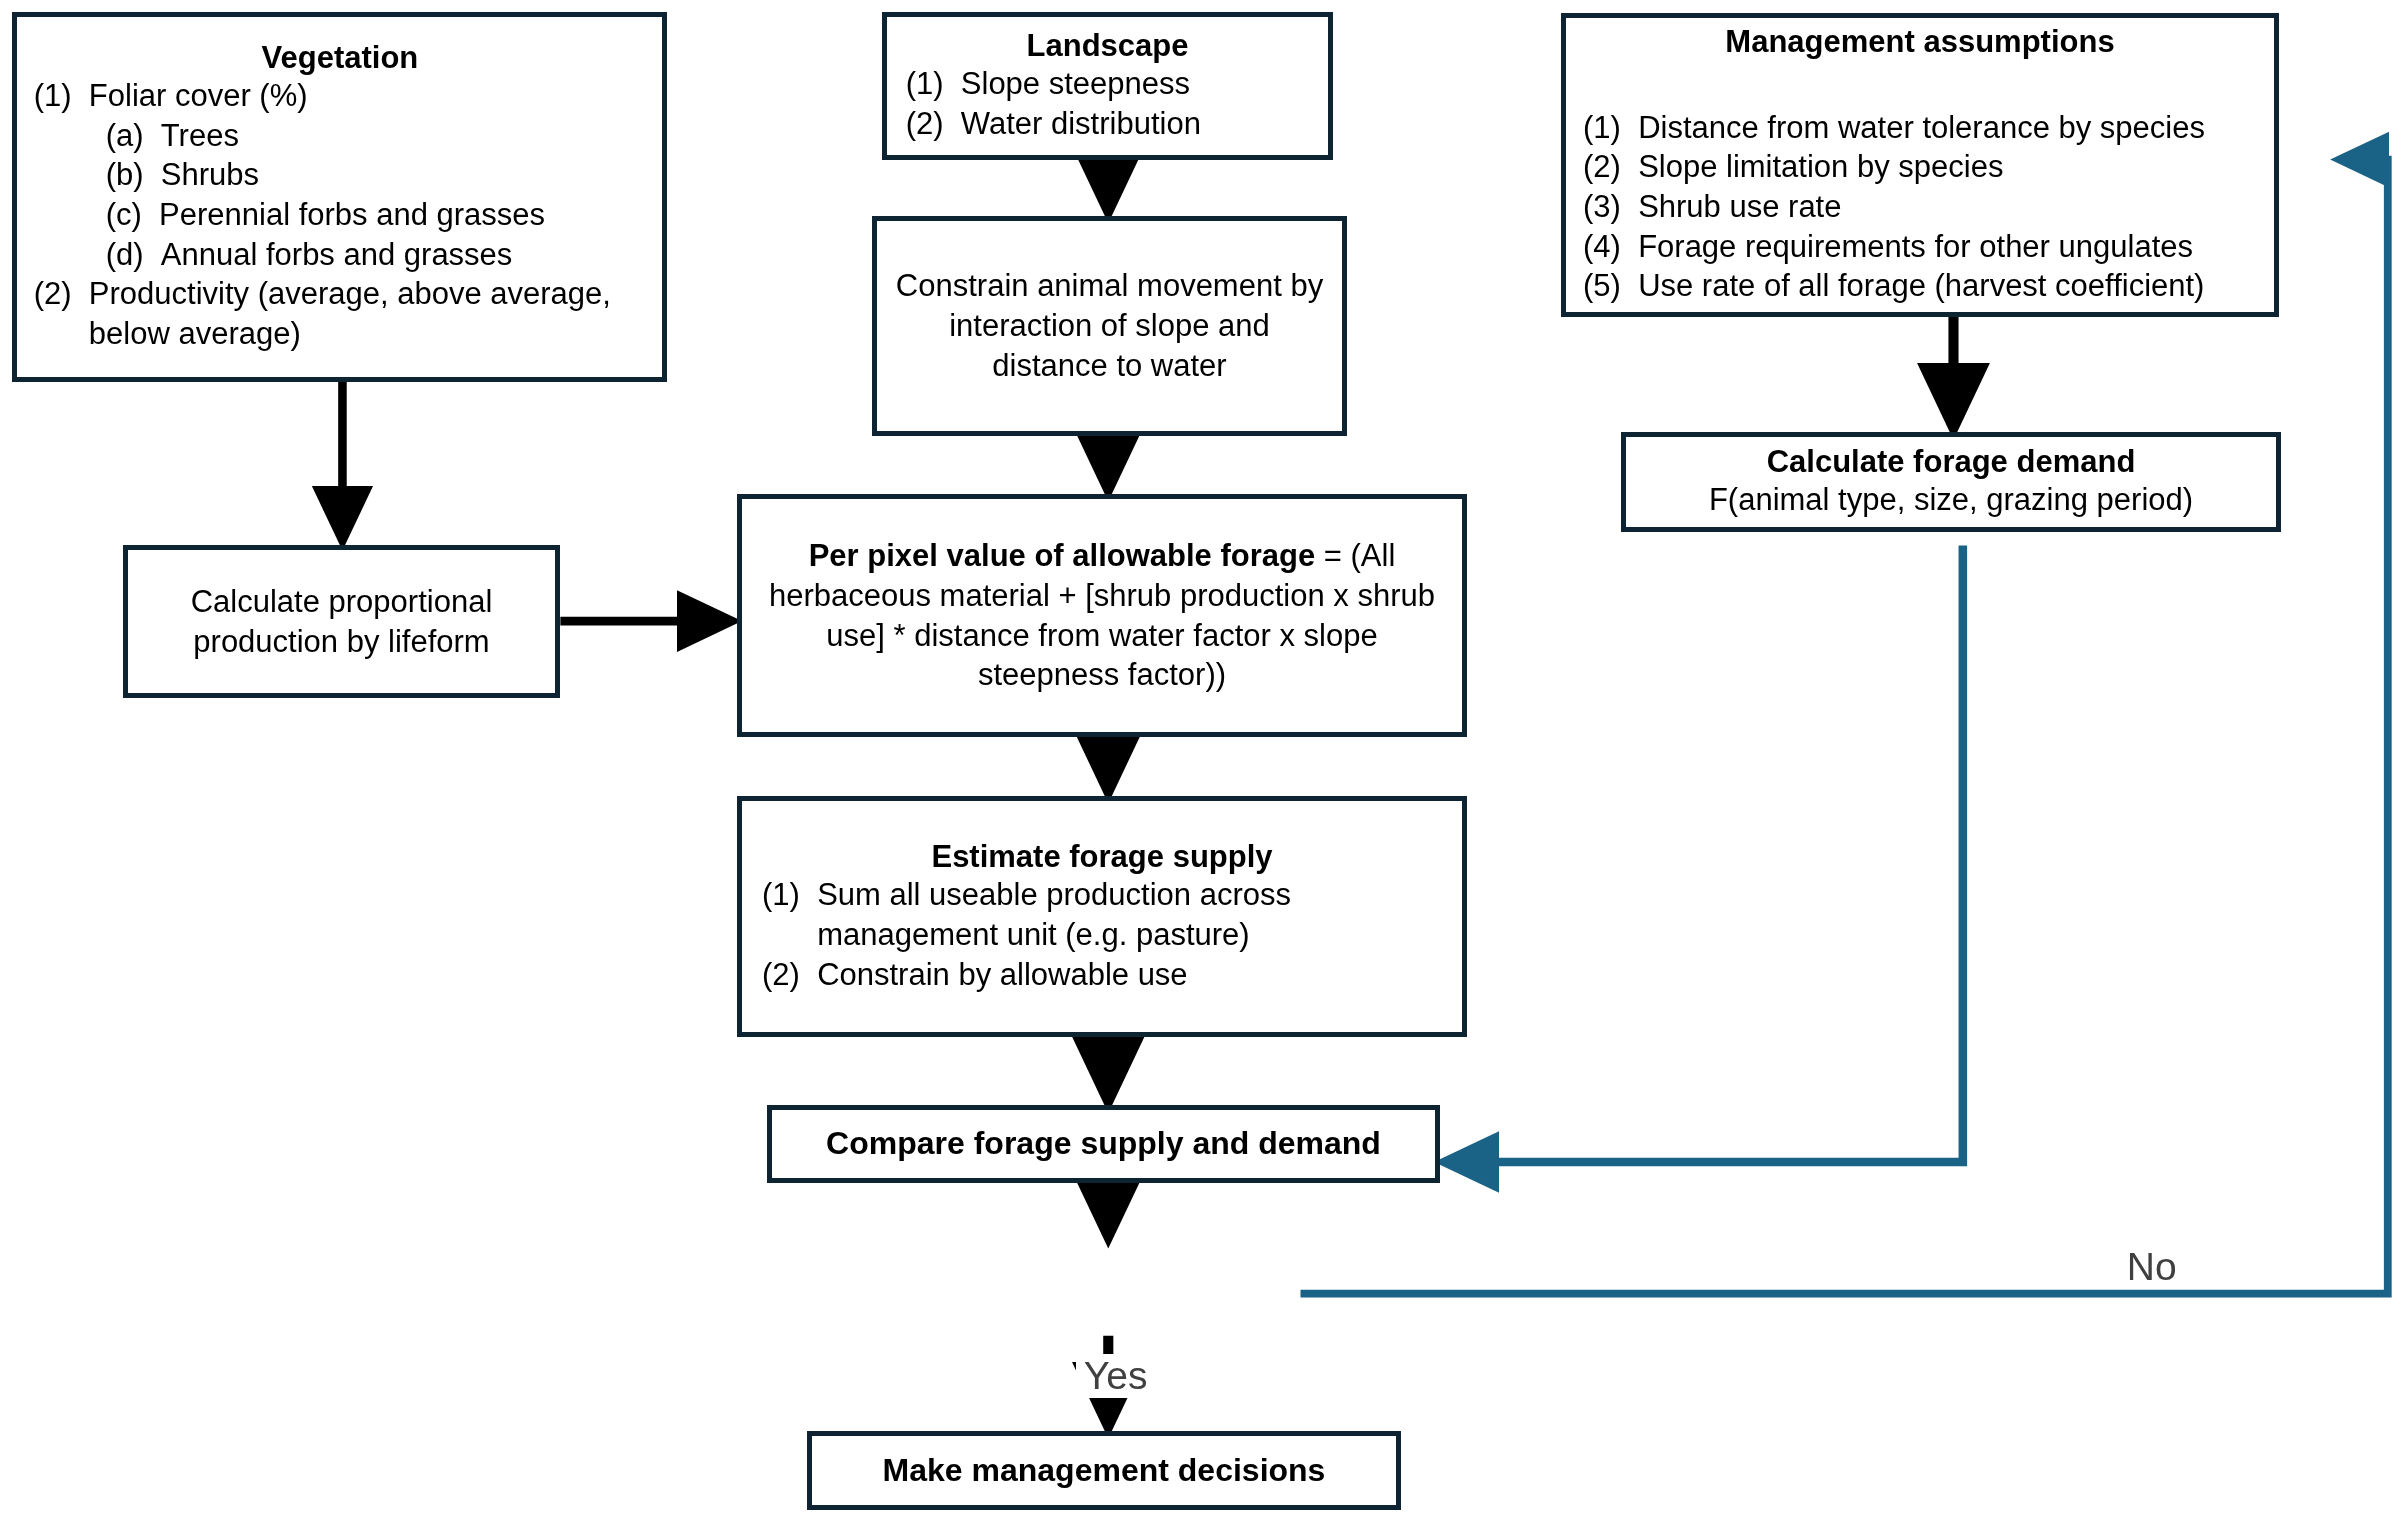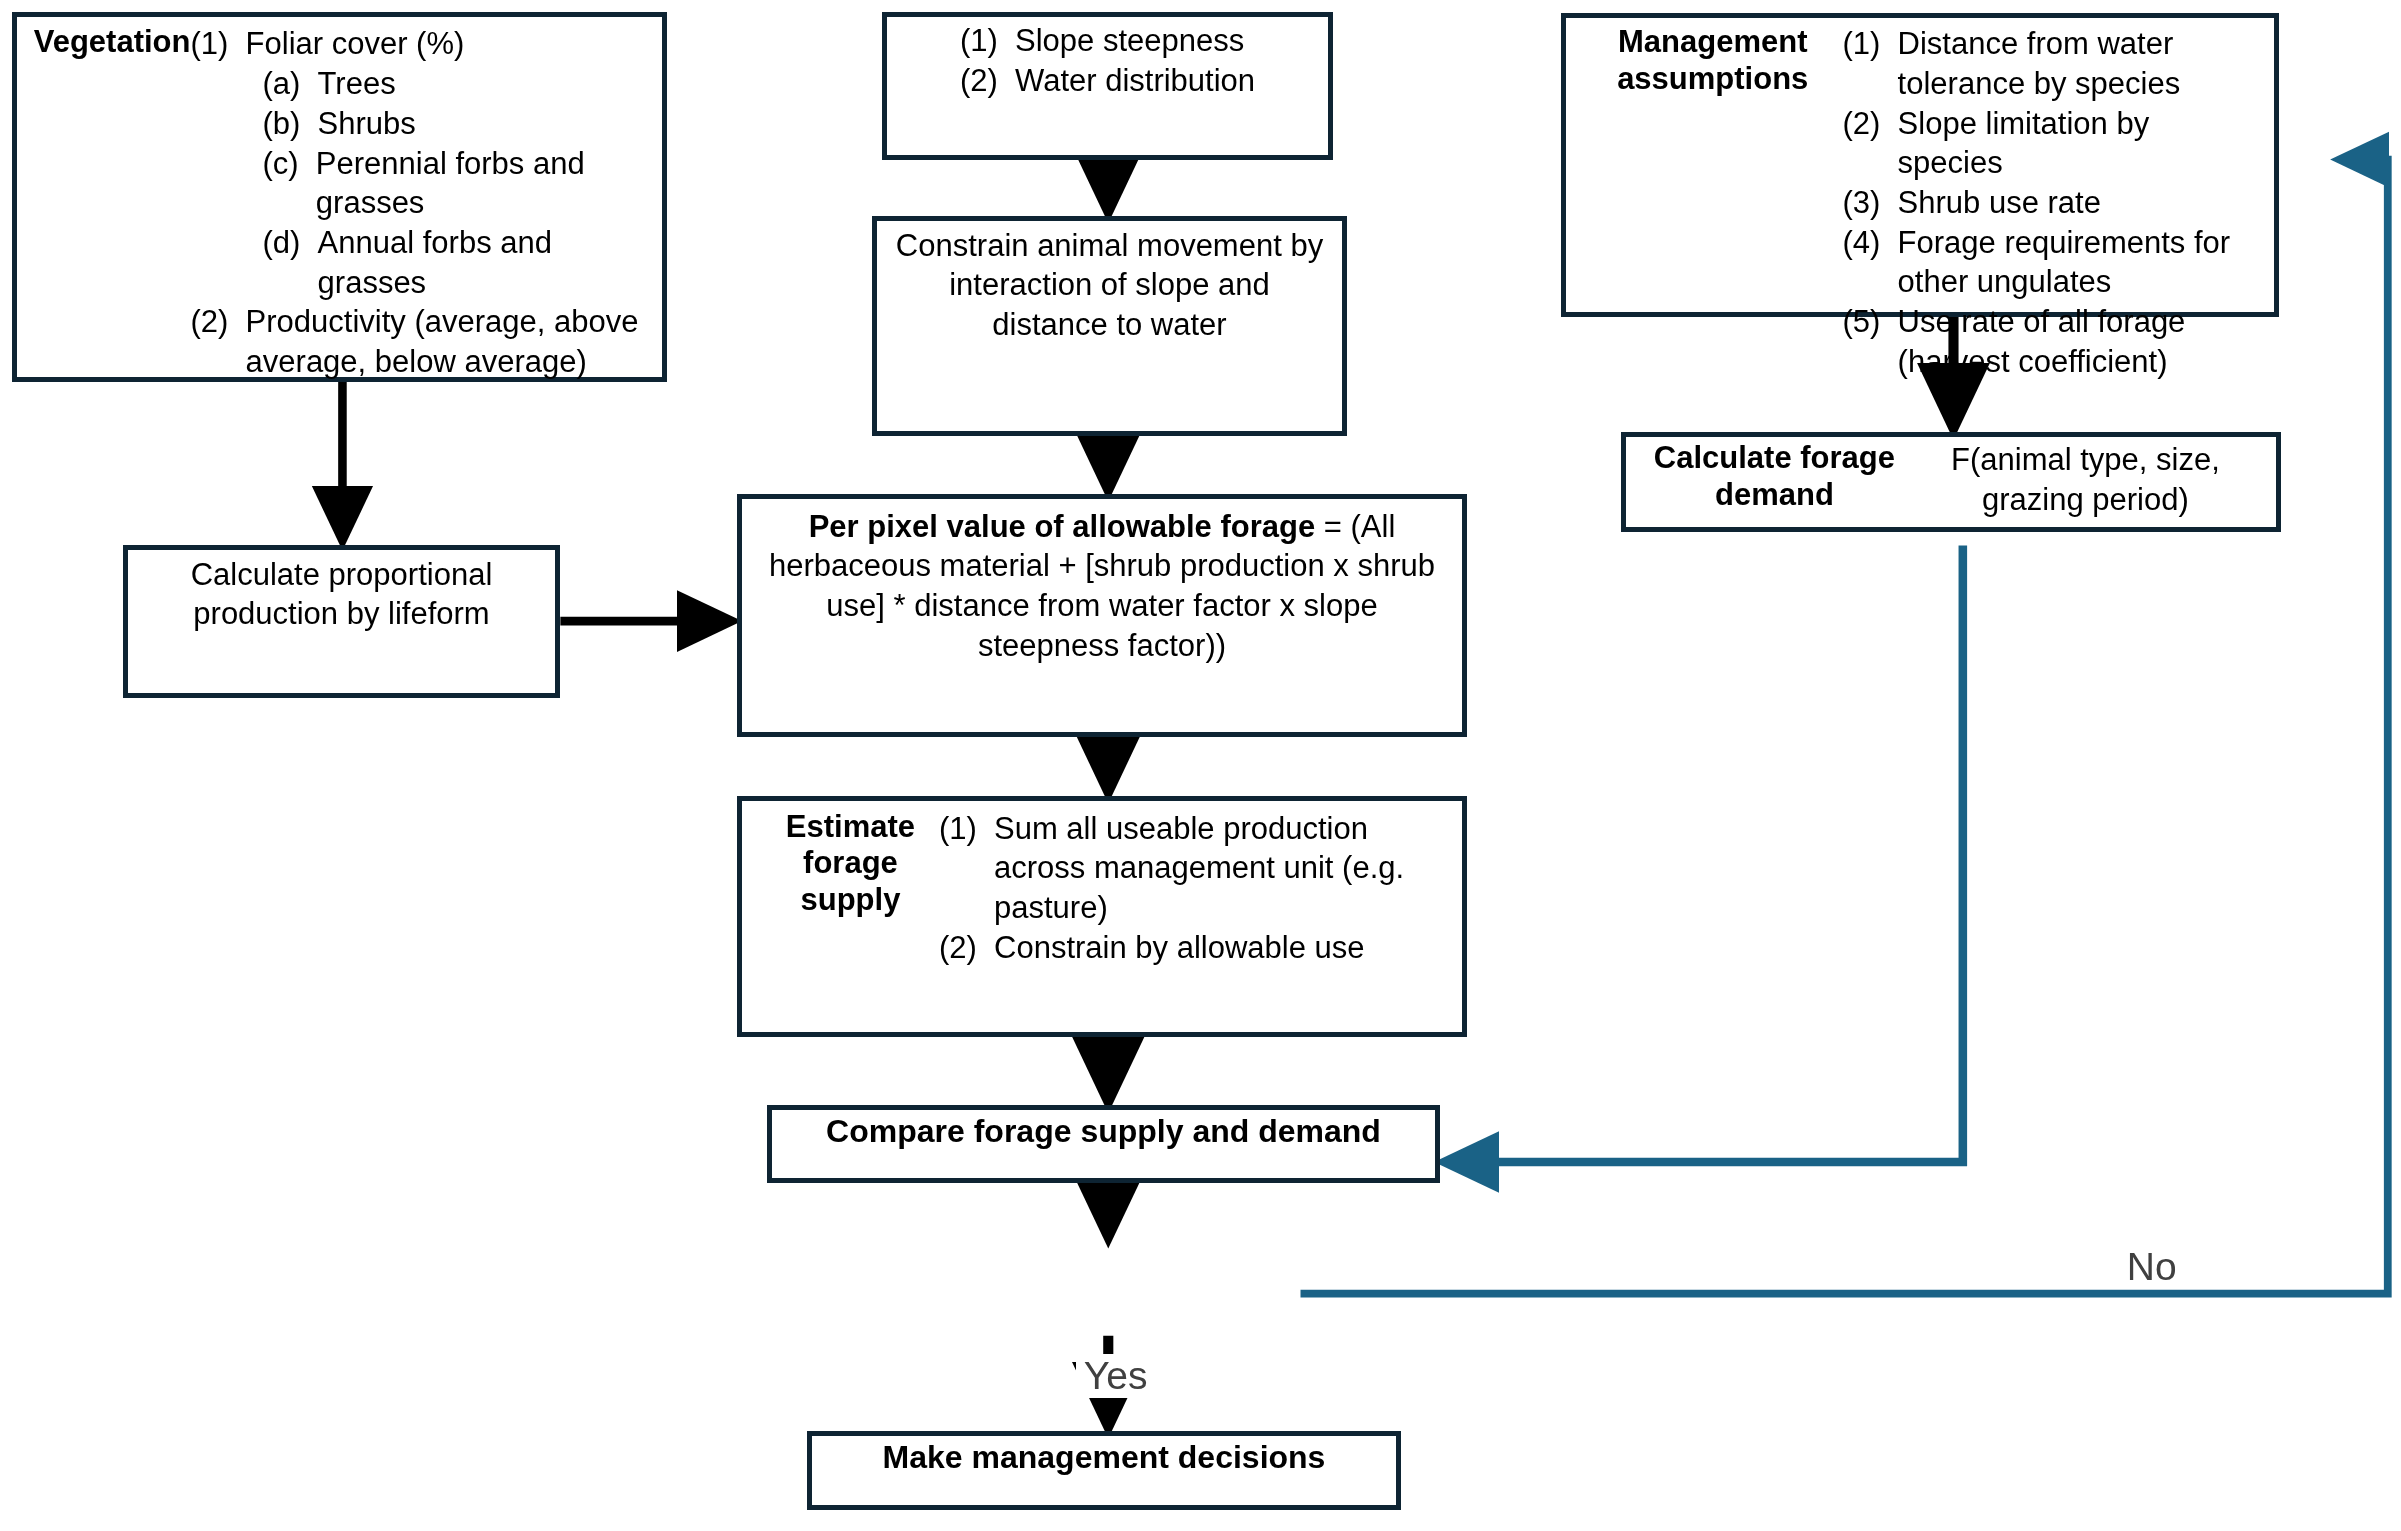--- a/index.html
+++ b/index.html
@@ -18,21 +18,21 @@
     height: 1531px;
     background: #ffffff;
     overflow: hidden;
   }
   .node {
     position: absolute;
     box-sizing: border-box;
     border: 5.4px solid #0e2433;
     background: #ffffff;
     display: flex;
-    flex-direction: row;
+    flex-direction: column;
     justify-content: center;
     z-index: 5;
   }
   .node .ttl {
     font-weight: bold;
     text-align: center;
     line-height: 1.18;
   }
   .node .body {
     line-height: 1.28;
@@ -156,20 +156,21 @@
           <span class="tx">Productivity (average, above average, below average)</span>
         </div>
     </div>
   </div>
 
   <div class="node ctr" id="n-calc-proportional">
     <div class="body">Calculate proportional production by lifeform</div>
   </div>
 
   <div class="node" id="n-landscape">
+    <div class="ttl">Landscape</div>
     <div class="body lines">
       <div class="li">
           <span class="mk">(1)  </span>
           <span class="tx">Slope steepness</span>
         </div>
       <div class="li">
           <span class="mk">(2)  </span>
           <span class="tx">Water distribution</span>
         </div>
     </div>

